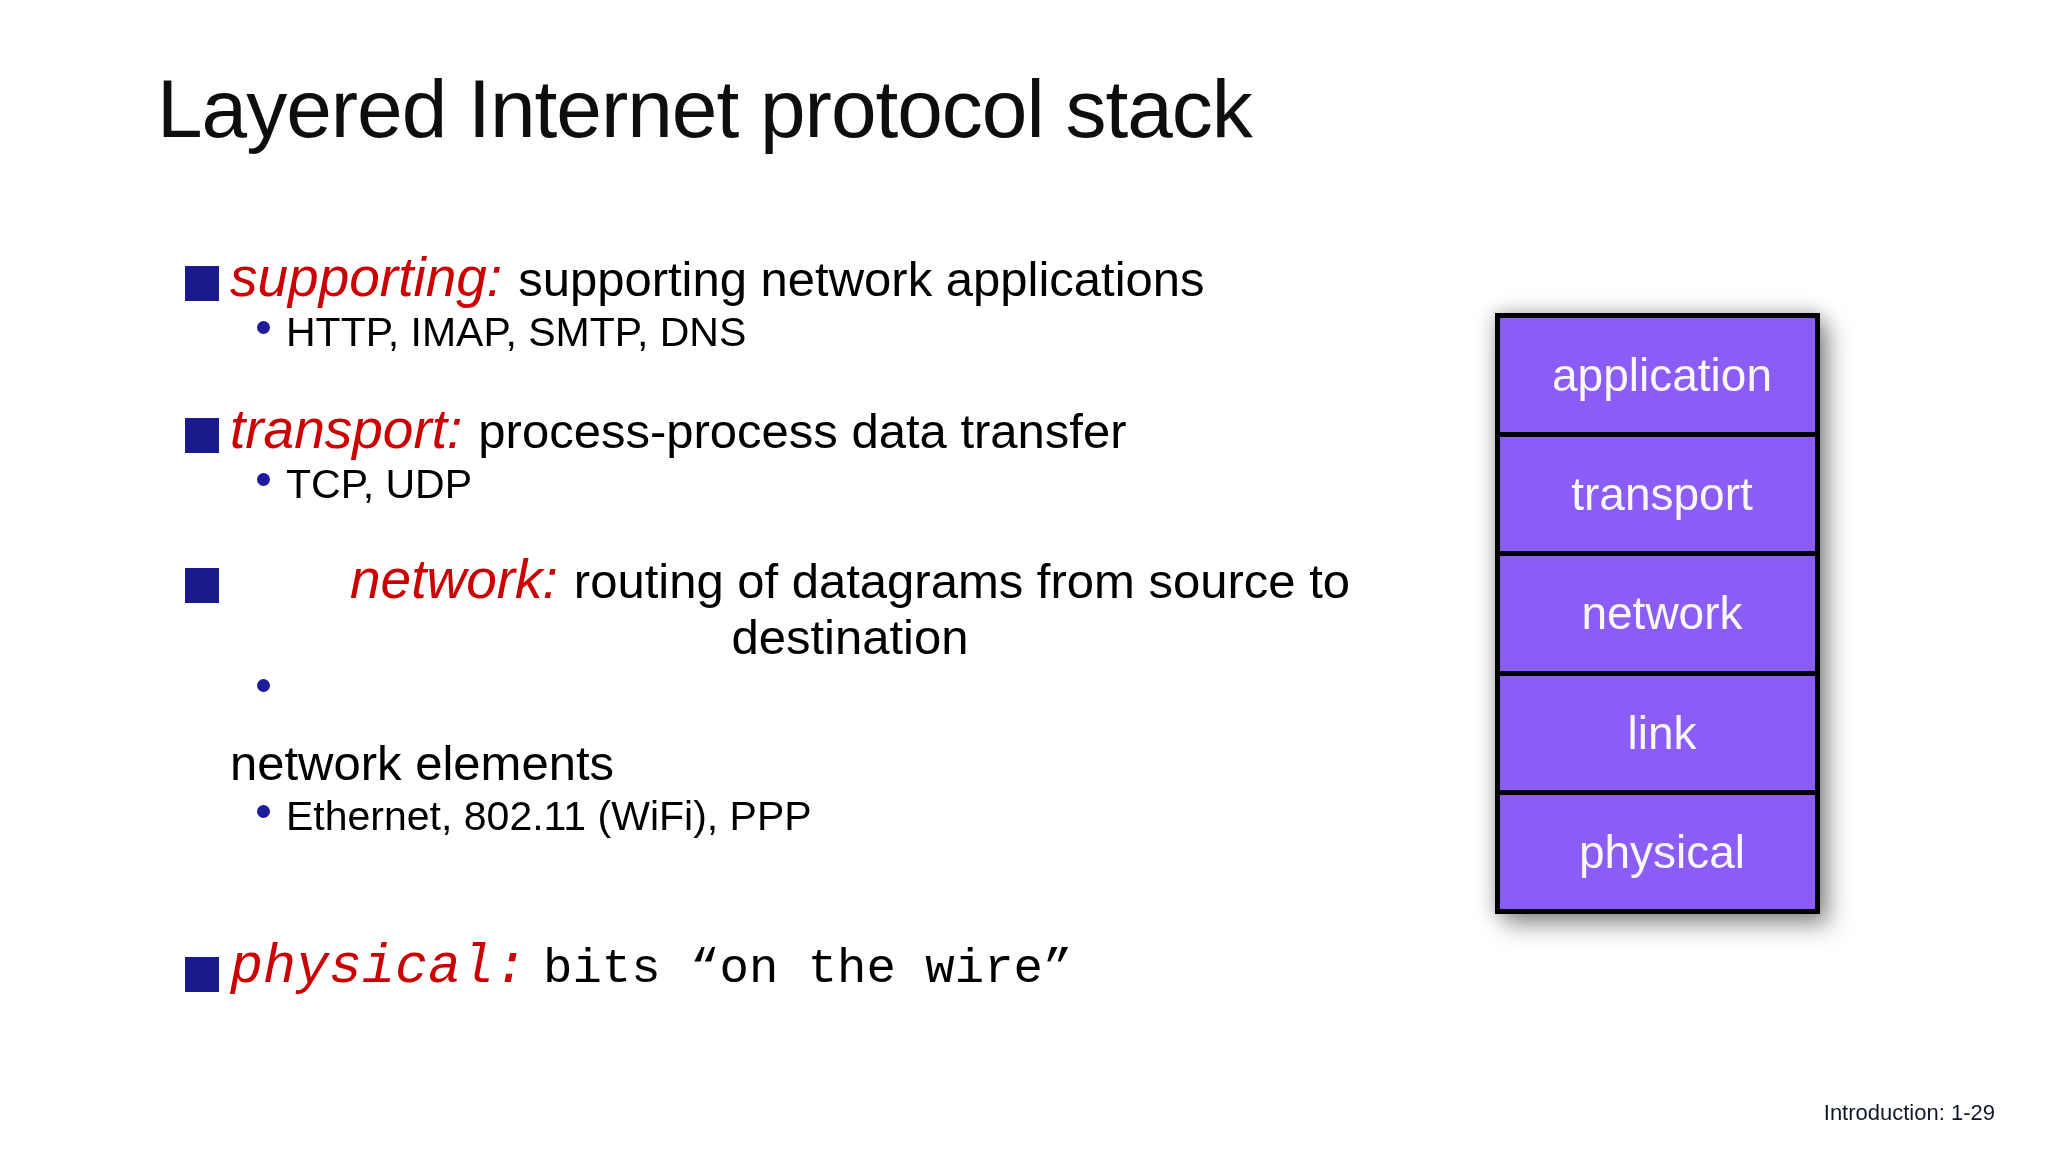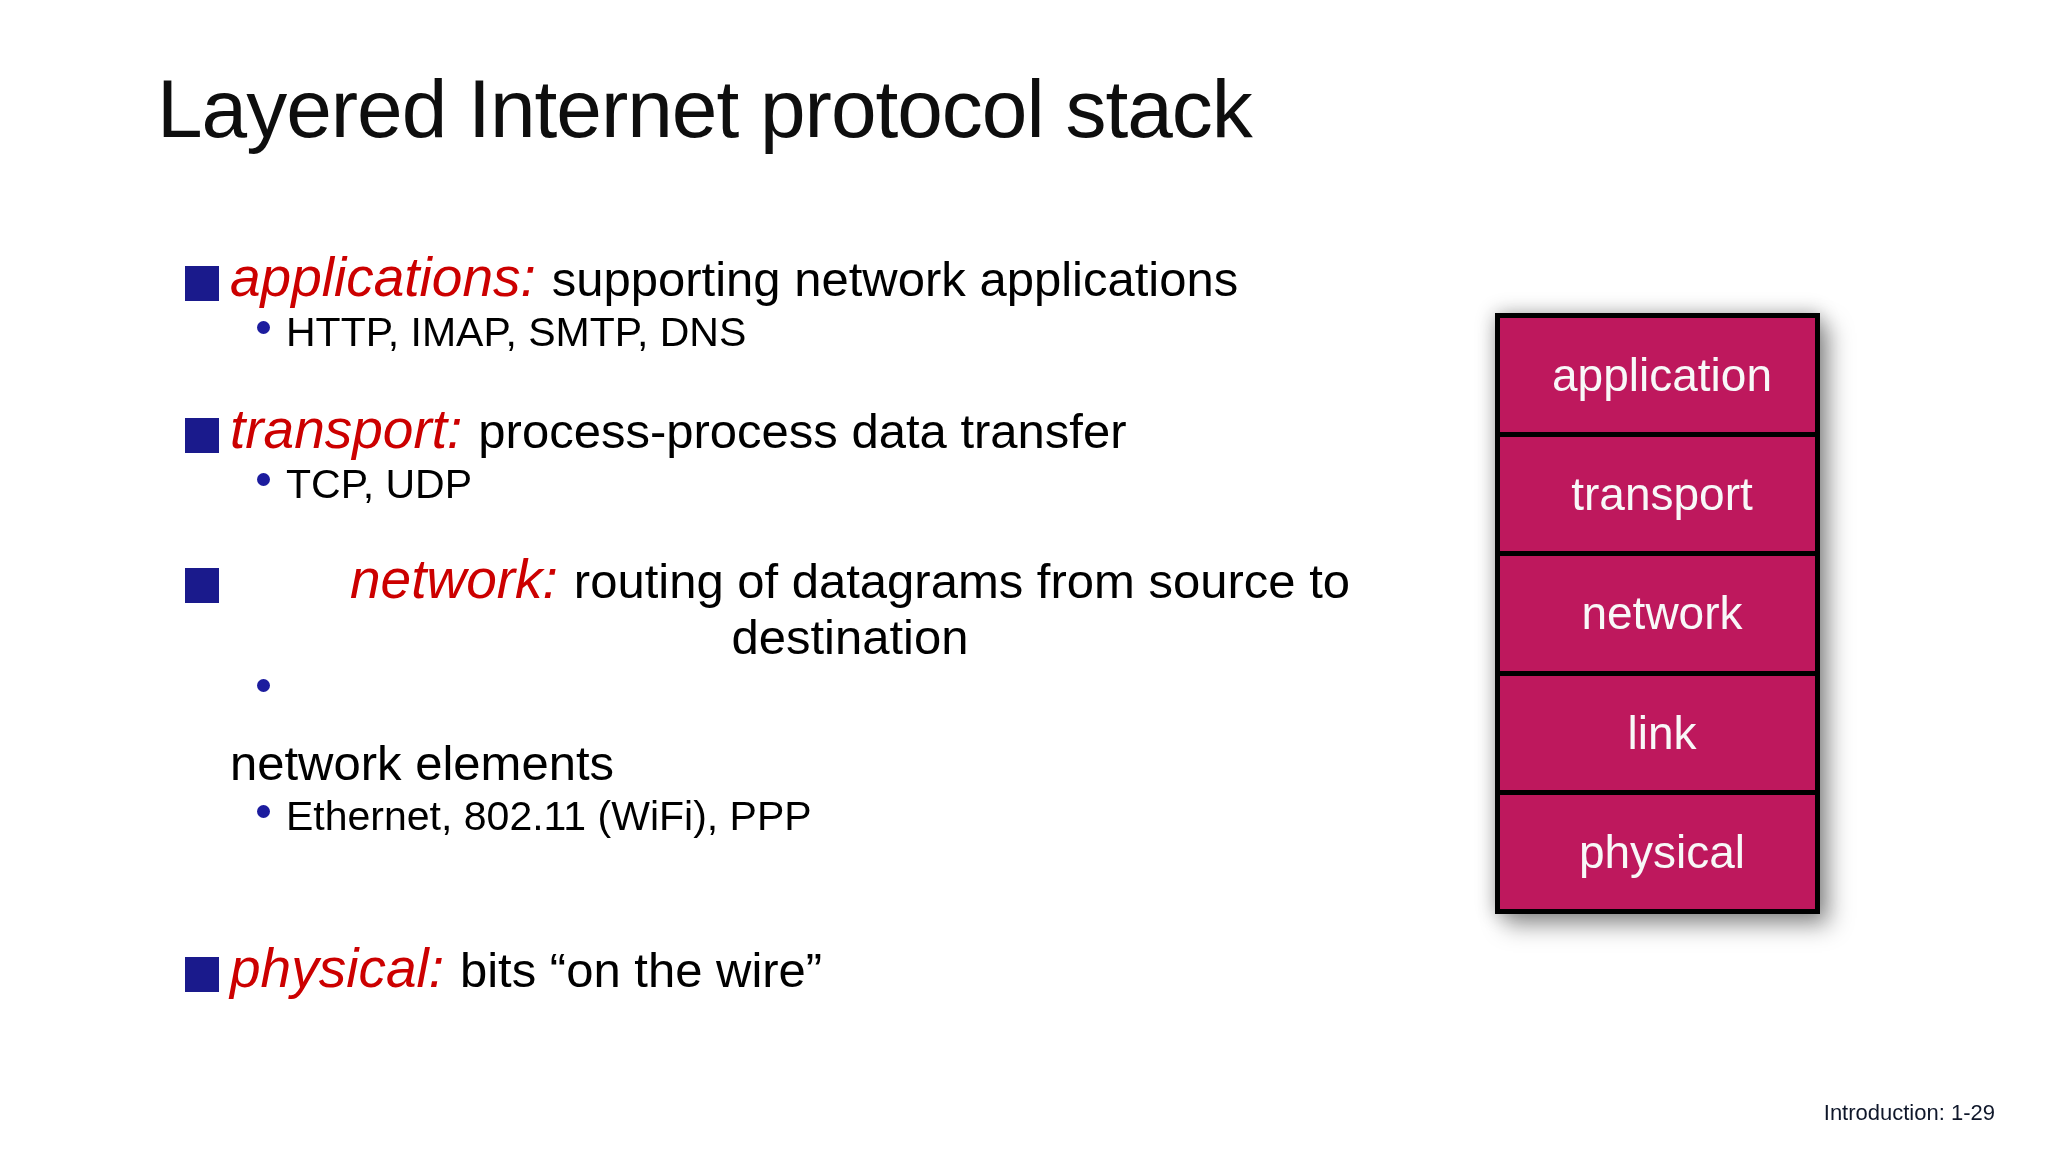--- a/index.html
+++ b/index.html
@@ -28,21 +28,21 @@
   }
   .group {
     position: absolute;
     left: 150px;
     width: 1320px;
   }
   .g1 { top: 249px; }
   .g2 { top: 401px; }
   .g3 { top: 551px; text-align: center; }
   .g4 { top: 735px; }
-  .g5 { top: 940px; }
+  .g5 { top: 940px; font-family: Liberation Mono, monospace; }
   .main, .cont {
     position: relative;
     padding-left: 80px;
     font-size: 49px;
     line-height: 56px;
     color: #000000;
     white-space: nowrap;
   }
   .sq {
     position: absolute;
@@ -83,21 +83,21 @@
     height: 601px;
     box-sizing: border-box;
     border: 5px solid #000000;
     background: #000000;
     display: grid;
     grid-template-rows: repeat(5, 1fr);
     gap: 5px;
     box-shadow: 0 0 18px rgba(0,0,0,0.30), 10px 12px 22px rgba(0,0,0,0.35);
   }
   .cell {
-    background: #be185d;
+    background: #8b5cf6;
     color: #f8f8f8;
     display: flex;
     align-items: center;
     justify-content: center;
     font-size: 46px;
     padding-left: 9px;
   }
   .footer {
     position: absolute;
     top: 1100px;
@@ -109,21 +109,21 @@
 </head>
 <body>
 
 <div class="slide">
 
   <h1 class="title">Layered Internet protocol stack</h1>
 
   <div class="group g1">
     <div class="main">
       <span class="sq"></span>
-      <span class="term">applications:</span><span class="desc">supporting network applications</span>
+      <span class="term">supporting:</span><span class="desc">supporting network applications</span>
     </div>
     <div class="sub">
       <span class="dot"></span>
       <span>HTTP, IMAP, SMTP, DNS</span>
     </div>
   </div>
 
   <div class="group g2">
     <div class="main">
       <span class="sq"></span>

